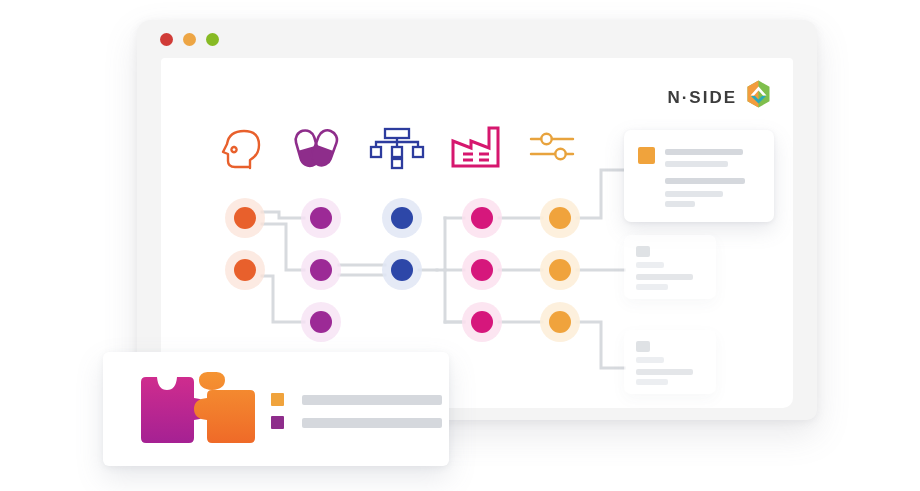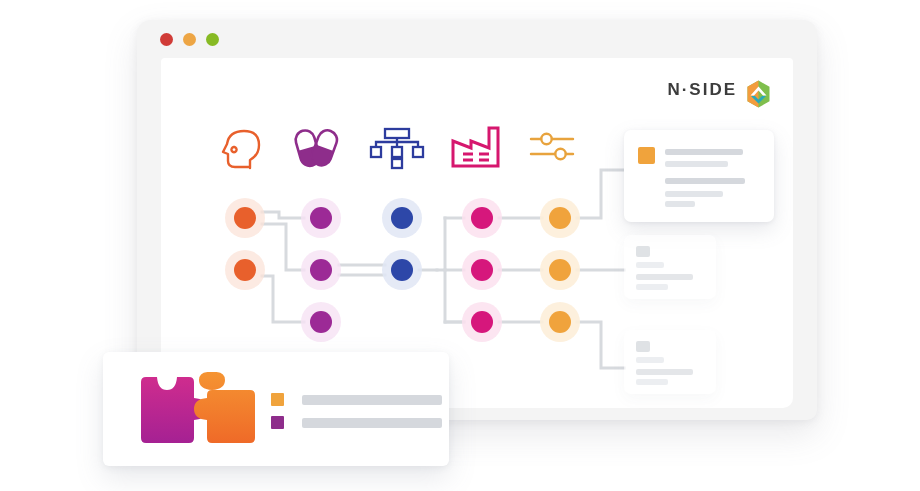--- a/index.html
+++ b/index.html
@@ -26,21 +26,21 @@
   .dot.green  { left: 69px;  background: #87ba24; }
 
   .viewport {
     position: absolute; left: 24px; top: 38px;
     width: 632px; height: 350px;
     background: #ffffff;
     border-radius: 4px 4px 10px 10px;
   }
 
   
-  .logo { position: absolute; right: 22px; top: 22px; display: flex; align-items: flex-start; gap: 9px; }
+  .logo { position: absolute; right: 22px; top: 22px; display: flex; align-items: flex-end; gap: 9px; }
   .logo-text { font-size: 17px; font-weight: 700; letter-spacing: 2.0px; color: #3c3c3c; }
   .logo-mark { width: 25px; height: 28px; display:block; }
 
   
   .cat-row { position: absolute; left: 0; top: 0; width: 100%; height: 100%; }
   .cat-icon { position: absolute; top: 68px; }
 
   
   .diagram { position: absolute; left: 0; top: 0; width: 632px; height: 350px; }
 

